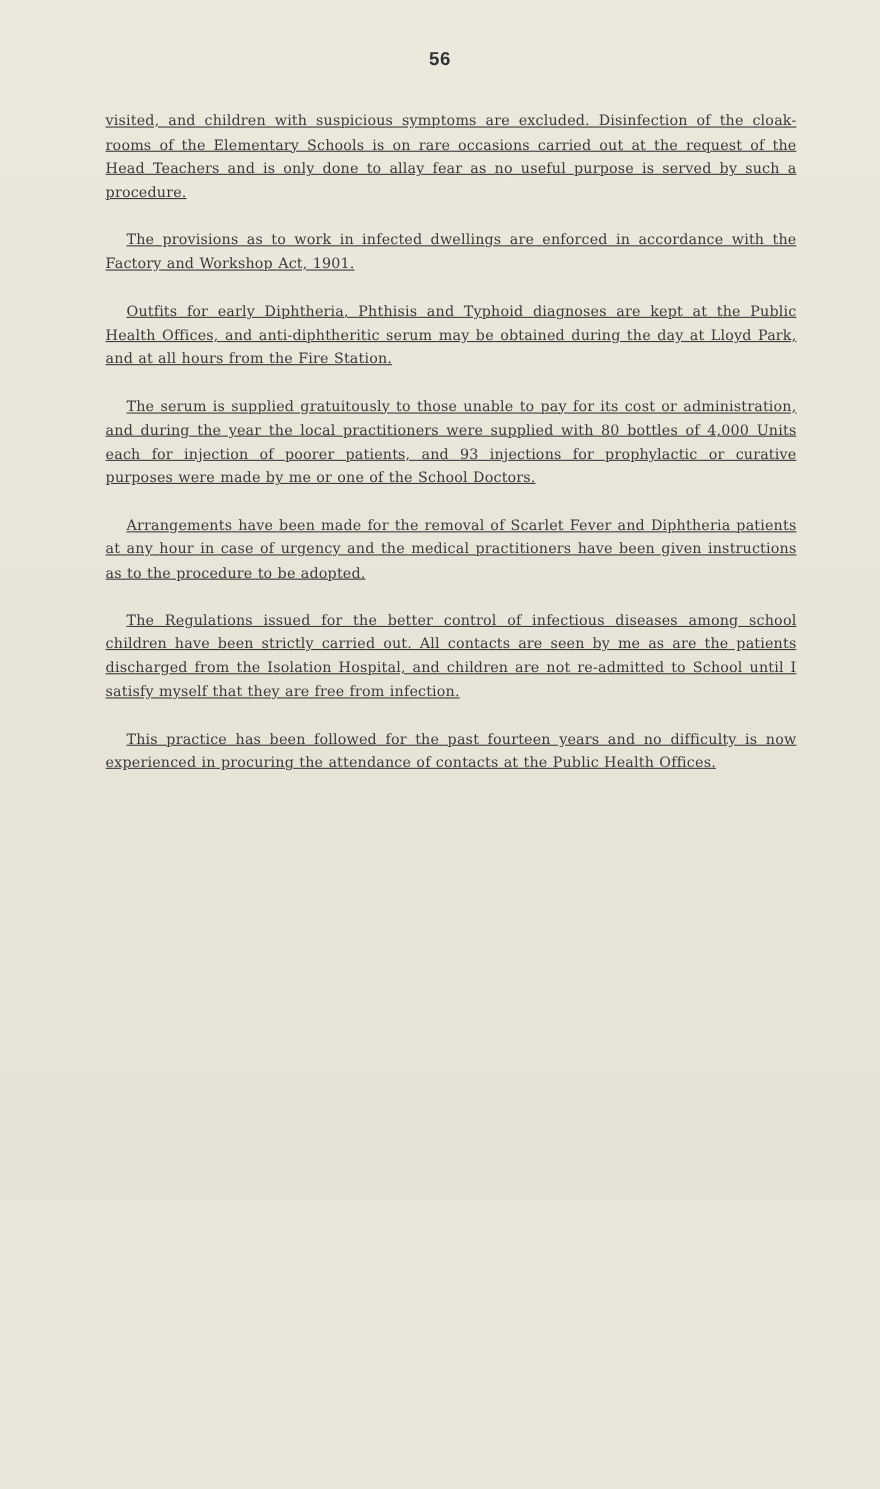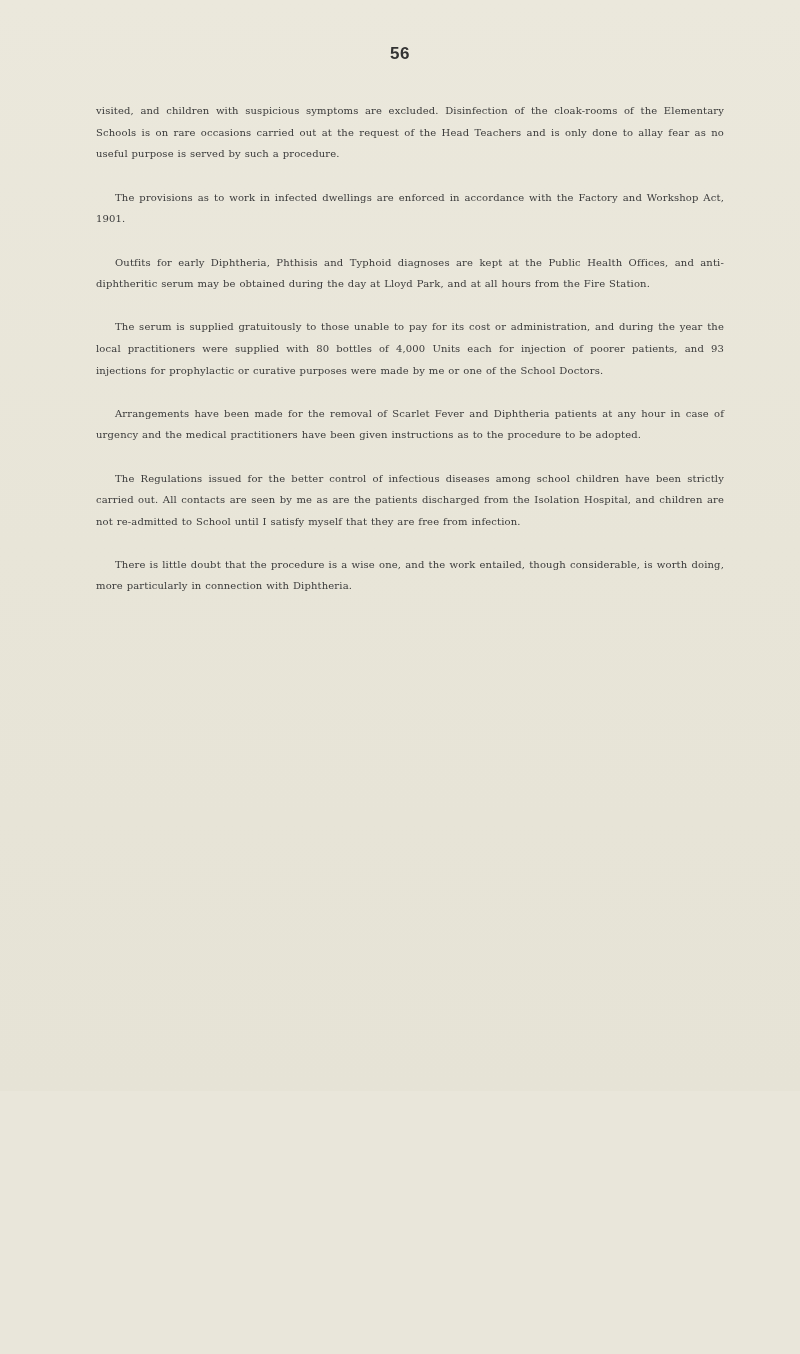--- a/index.html
+++ b/index.html
@@ -35,42 +35,43 @@
       color: #333;
       letter-spacing: 0.5px;
     }
     .body-text {
       position: absolute;
       left: 96px;
       top: 100px;
       width: 628px;
     }
     .para {
-      font-size: 10px;
+      font-size: 13px;
       line-height: 21.6px;
       text-align: justify;
       text-align-last: left;
       margin: 0 0 21.6px 0;
       text-indent: 19px;
       letter-spacing: 0.15px;
       word-spacing: 0.5px;
+      text-decoration: underline;
     }
     .para.no-indent {
       text-indent: 0;
     }
     .para.p1 { margin-bottom: 22px; }
   </style>
 </head>
 <body>
 
 <div class="page">
   <div class="page-number">56</div>
 
   <div class="body-text">
     <p class="para no-indent p1">visited, and children with suspicious symptoms are excluded. Disinfection of the cloak-rooms of the Elementary Schools is on rare occasions carried out at the request of the Head Teachers and is only done to allay fear as no useful purpose is served by such a procedure.</p>
     <p class="para">The provisions as to work in infected dwellings are enforced in accordance with the Factory and Workshop Act, 1901.</p>
     <p class="para">Outfits for early Diphtheria, Phthisis and Typhoid diagnoses are kept at the Public Health Offices, and anti-diphtheritic serum may be obtained during the day at Lloyd Park, and at all hours from the Fire Station.</p>
     <p class="para">The serum is supplied gratuitously to those unable to pay for its cost or administration, and during the year the local practitioners were supplied with 80 bottles of 4,000 Units each for injection of poorer patients, and 93 injections for prophylactic or curative purposes were made by me or one of the School Doctors.</p>
     <p class="para">Arrangements have been made for the removal of Scarlet Fever and Diphtheria patients at any hour in case of urgency and the medical practitioners have been given instructions as to the procedure to be adopted.</p>
     <p class="para">The Regulations issued for the better control of infectious diseases among school children have been strictly carried out. All contacts are seen by me as are the patients discharged from the Isolation Hospital, and children are not re-admitted to School until I satisfy myself that they are free from infection.</p>
-    <p class="para">There is little doubt that the procedure is a wise one, and the work entailed, though considerable, is worth doing, more particularly in connection with Diphtheria.</p>
+    <p class="para">This practice has been followed for the past fourteen years and no difficulty is now experienced in procuring the attendance of contacts at the Public Health Offices.</p>
   </div>
 </div>
 
 </body></html>

